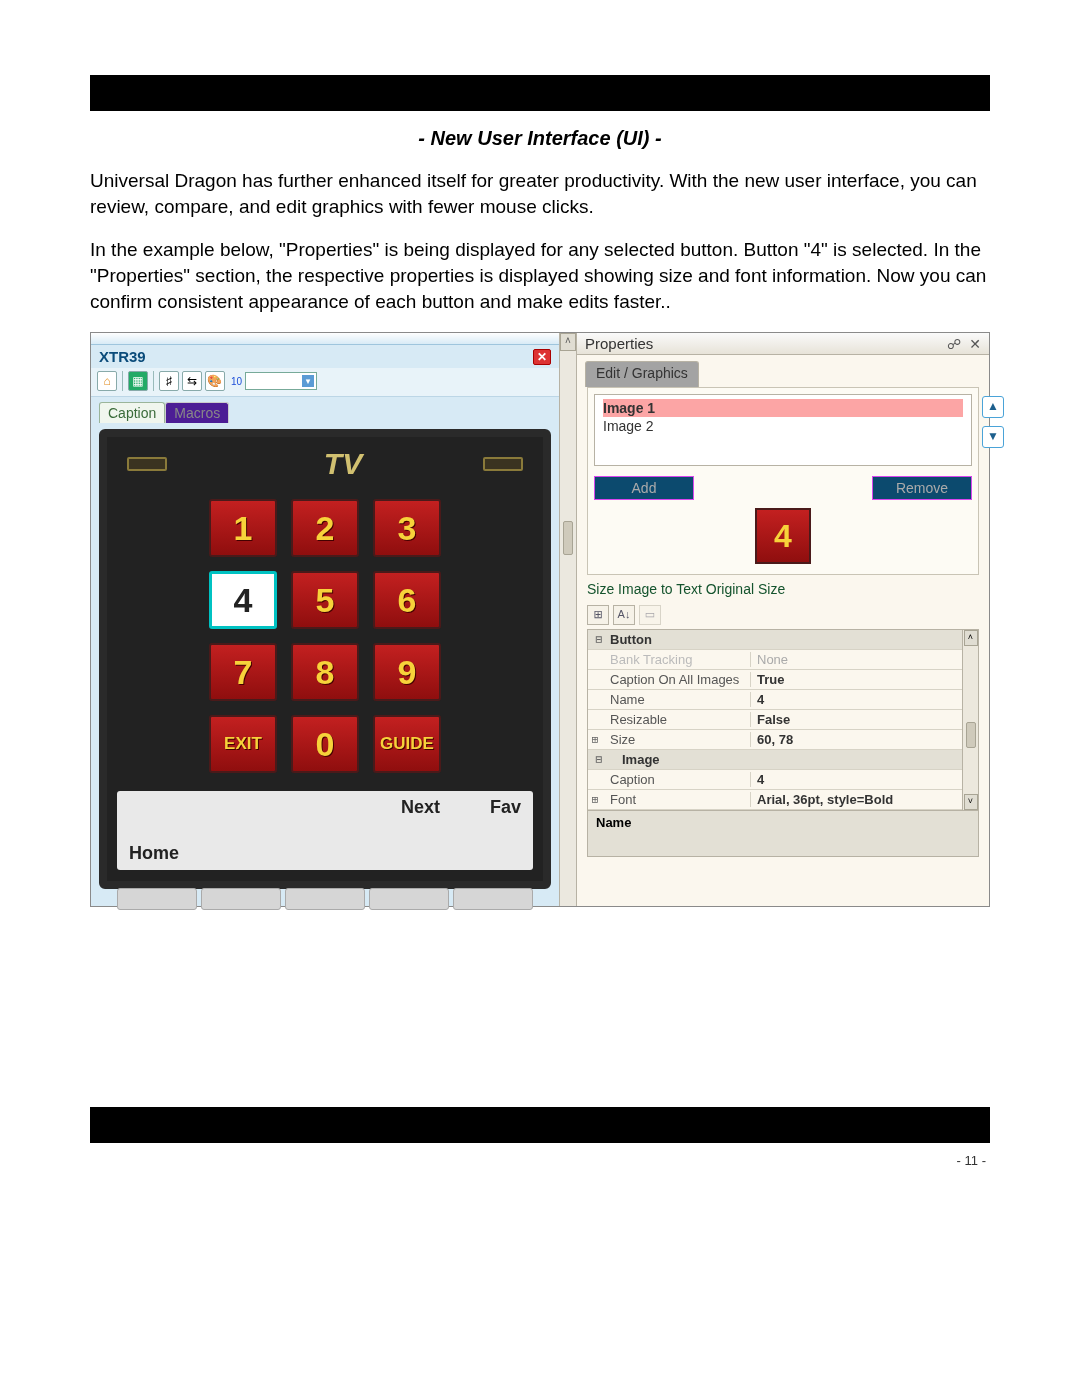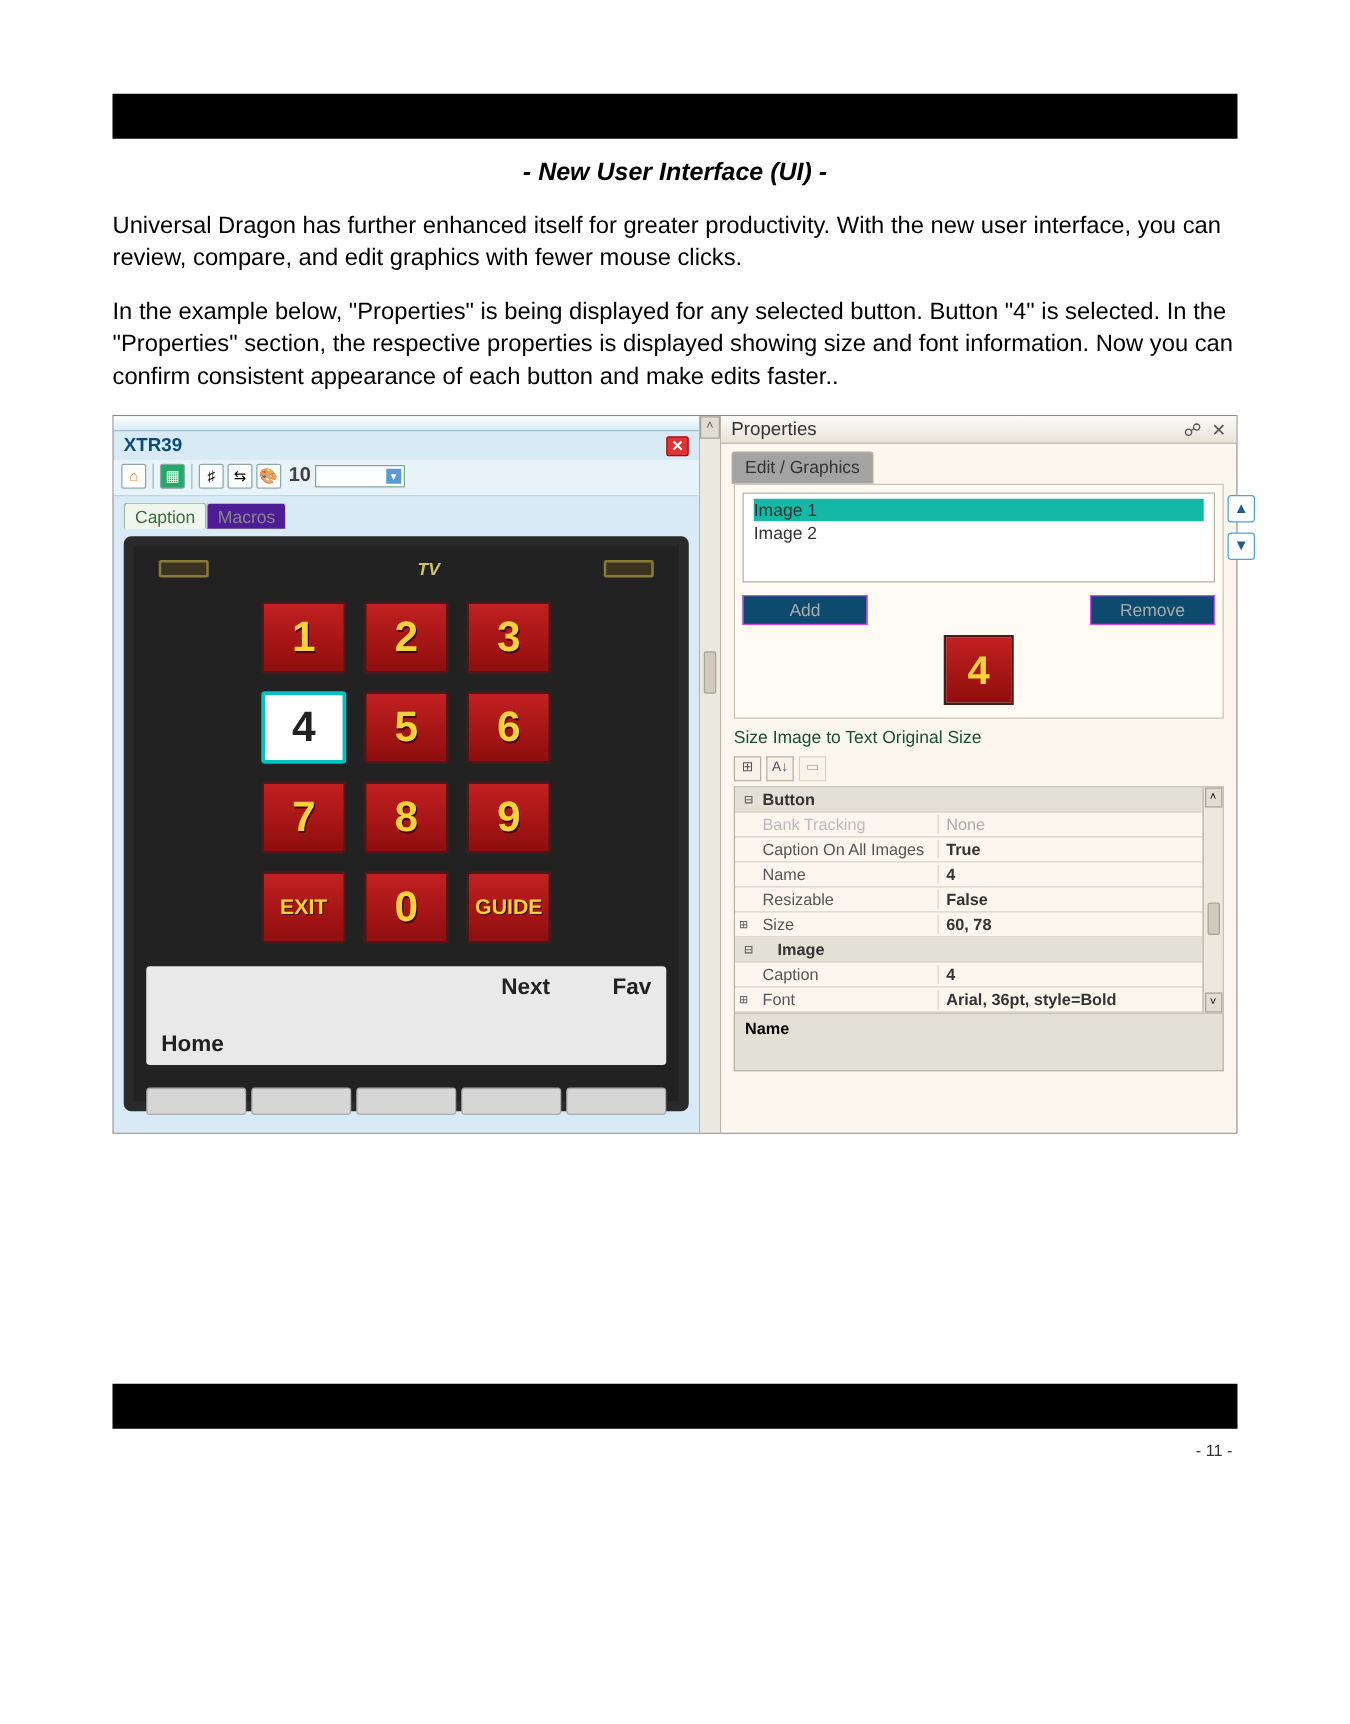--- a/index.html
+++ b/index.html
@@ -94,24 +94,23 @@
     justify-content: center;
     font-size: 12px;
   }
   .tb-sep {
     width: 1px;
     height: 20px;
     background: #9bb;
     margin: 0 2px;
   }
   .tb-num {
-    font-size: 16px;
-    color: #404040;
+    font-size: 10px;
+    color: #1d4ed8;
     margin-left: 3px;
-    font-weight: bold;
   }
   .tb-dd {
     width: 72px;
     height: 18px;
     background: #fff;
     border: 1px solid #7a9;
     display: flex;
     justify-content: flex-end;
     align-items: center;
     padding-right: 2px;
@@ -160,21 +159,21 @@
   .ds-slot {
     width: 40px;
     height: 14px;
     border: 2px solid #8a7a3a;
     border-radius: 2px;
     background: #3a3320;
   }
   .ds-tv {
     color: #d1c070;
     font-weight: bold;
-    font-size: 14px;
+    font-size: 30px;
     font-style: italic;
     margin-left: 36px;
   }
   .numpad {
     display: grid;
     grid-template-columns: repeat(3, 68px);
     grid-auto-rows: 58px;
     gap: 14px;
     justify-content: center;
   }
@@ -296,21 +295,21 @@
   .img-list-box {
     border: 1px solid #b7b2a4;
     background: #fff;
     height: 72px;
     padding: 4px 8px;
     font-size: 14px;
     color: #333;
     position: relative;
   }
   .img-list-box .lin { line-height: 1.3; }
-  .img-list-box .sel { background: #14b8a6; }
+  .img-list-box .sel { background: #fca5a5; font-weight: bold; }
   .arrow-btns {
     position: absolute;
     right: -32px;
     top: 2px;
     display: flex;
     flex-direction: column;
     gap: 8px;
   }
   .arrow-btn {
     width: 22px;

